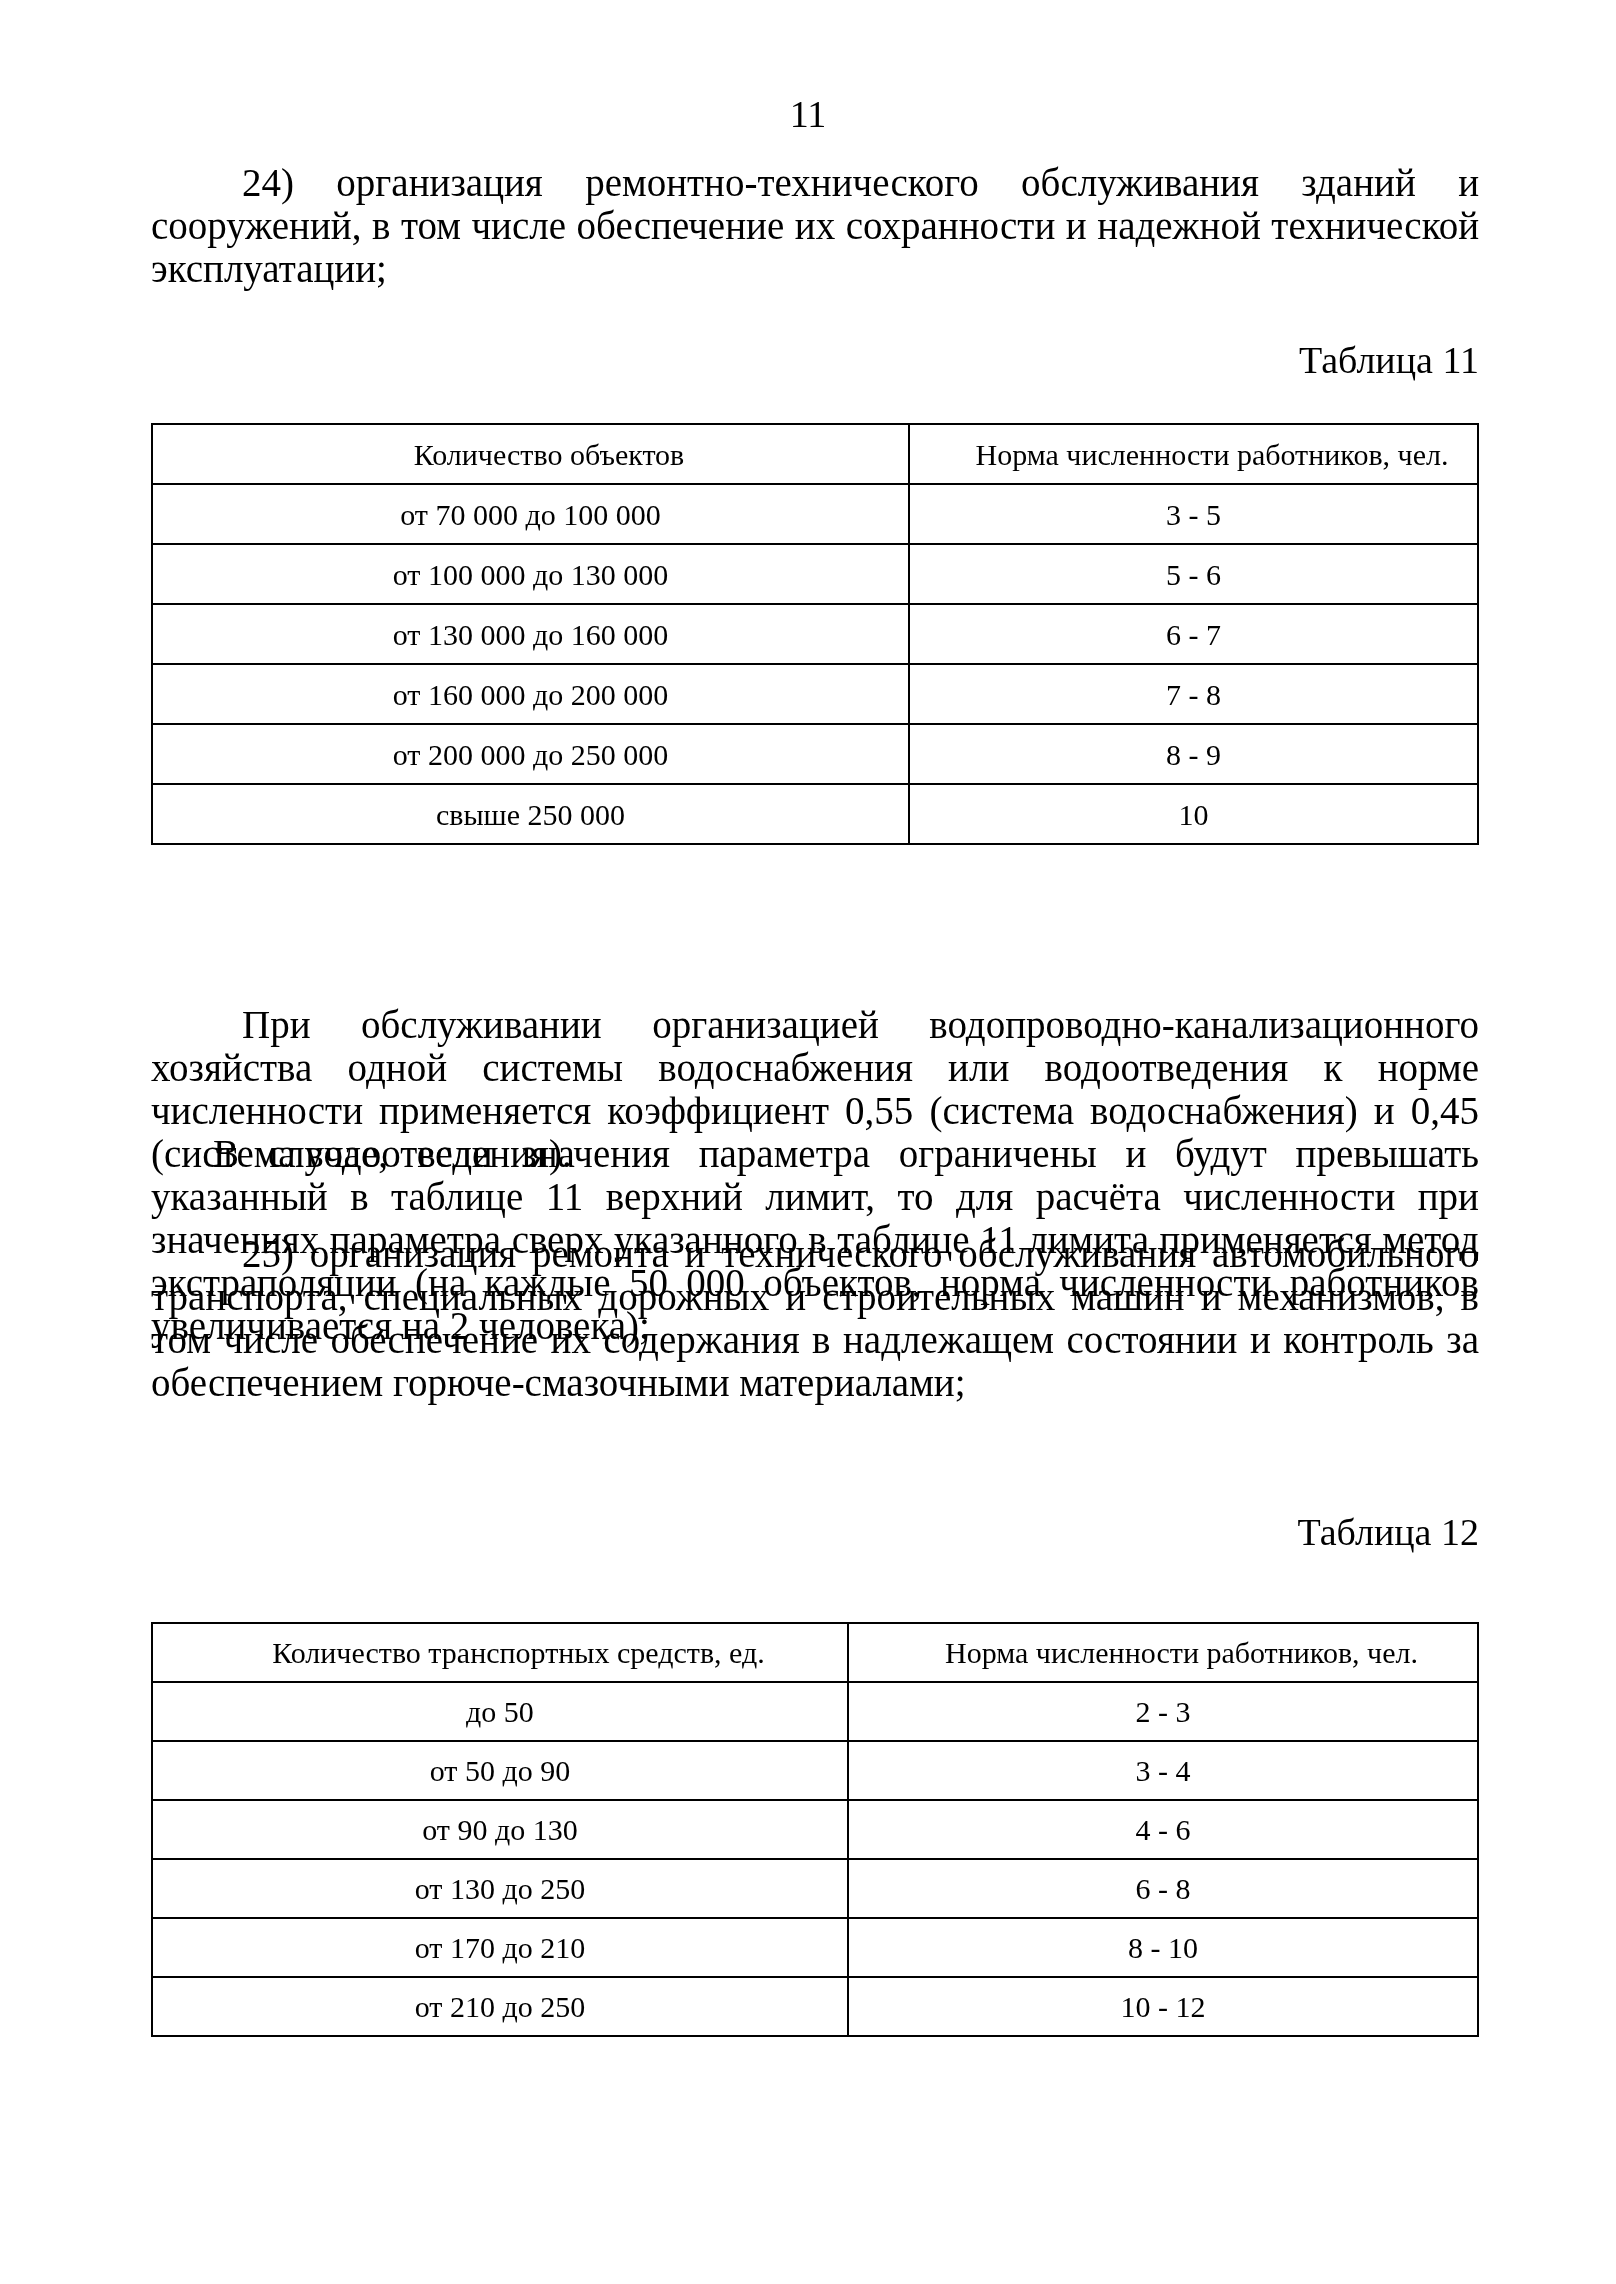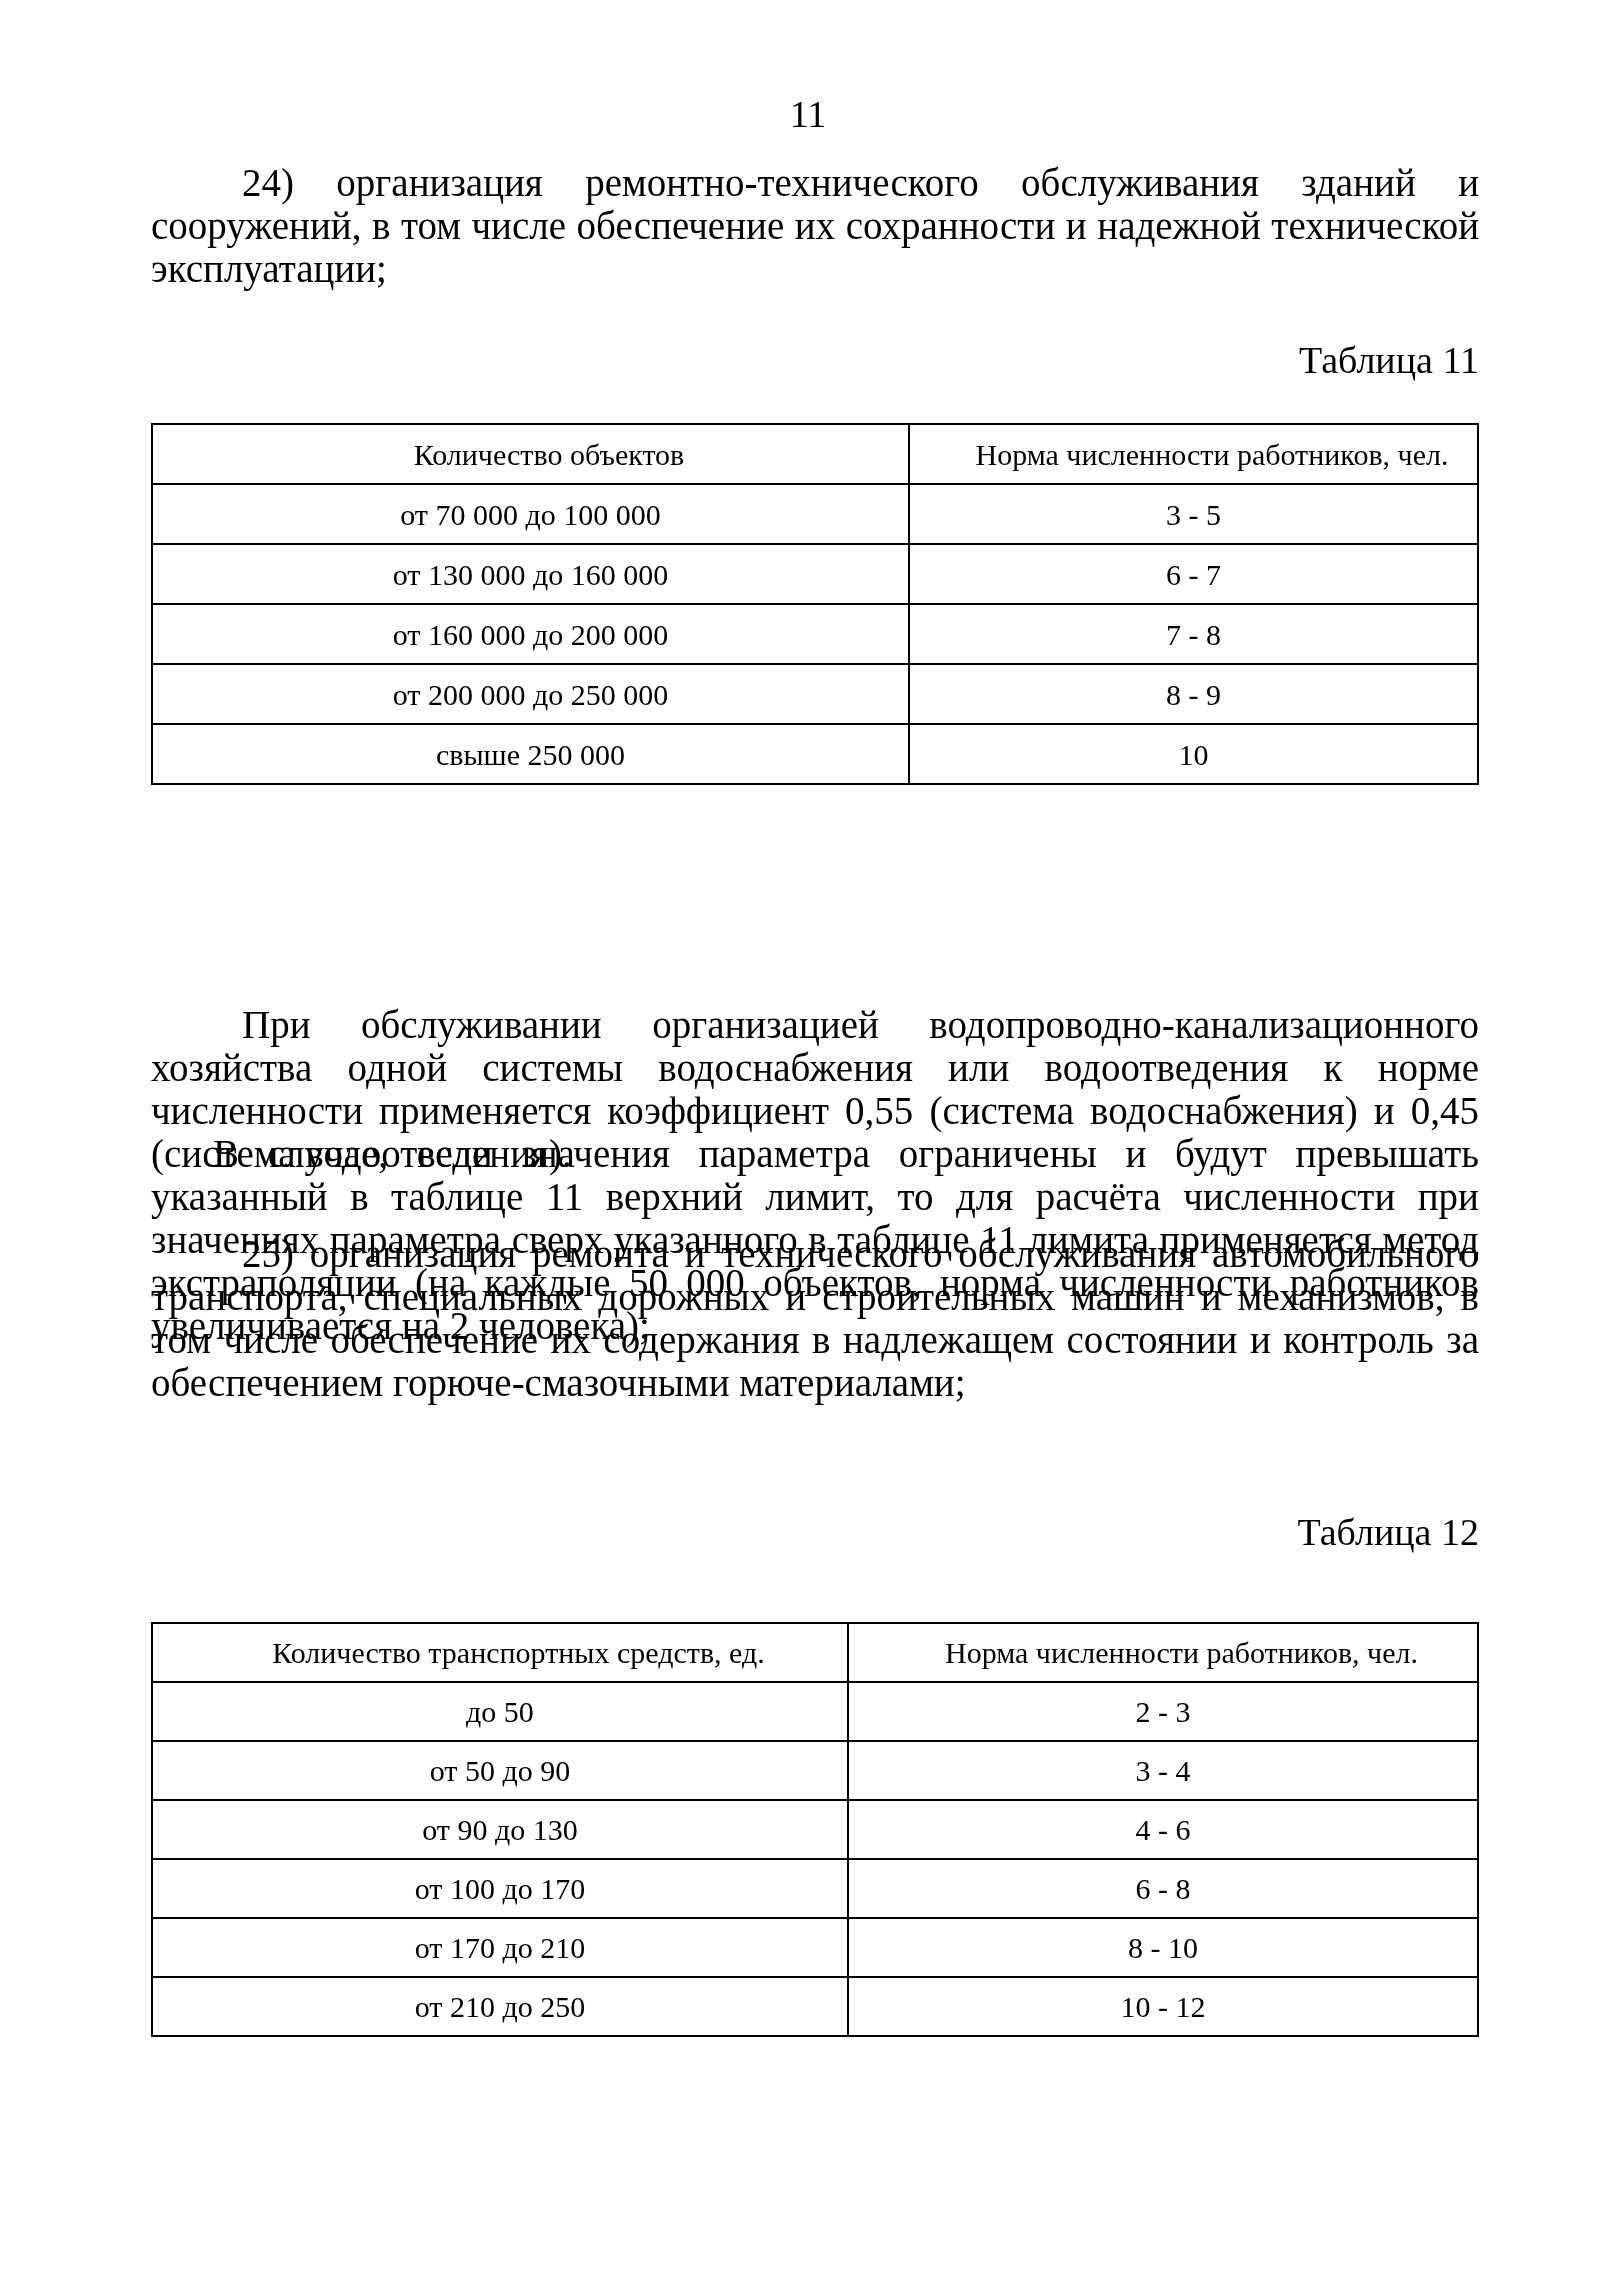--- a/index.html
+++ b/index.html
@@ -53,20 +53,24 @@
   <tbody>
       <tr>
     <th>Количество объектов</th>
     <th>Норма численности работников, чел.</th>
   </tr>
   <tr>
         <td>от 70 000 до 100 000</td>
         <td>3 - 5</td>
       </tr>
   <tr>
+        <td>от 100 000 до 130 000</td>
+        <td>5 - 6</td>
+      </tr>
+  <tr>
         <td>от 130 000 до 160 000</td>
         <td>6 - 7</td>
       </tr>
   <tr>
         <td>от 160 000 до 200 000</td>
         <td>7 - 8</td>
       </tr>
   <tr>
         <td>от 200 000 до 250 000</td>
         <td>8 - 9</td>
@@ -102,21 +106,21 @@
       </tr>
   <tr>
         <td>от 50 до 90</td>
         <td>3 - 4</td>
       </tr>
   <tr>
         <td>от 90 до 130</td>
         <td>4 - 6</td>
       </tr>
   <tr>
-        <td>от 100 до 170</td>
+        <td>от 130 до 250</td>
         <td>6 - 8</td>
       </tr>
   <tr>
         <td>от 170 до 210</td>
         <td>8 - 10</td>
       </tr>
   <tr>
         <td>от 210 до 250</td>
         <td>10 - 12</td>
       </tr>

